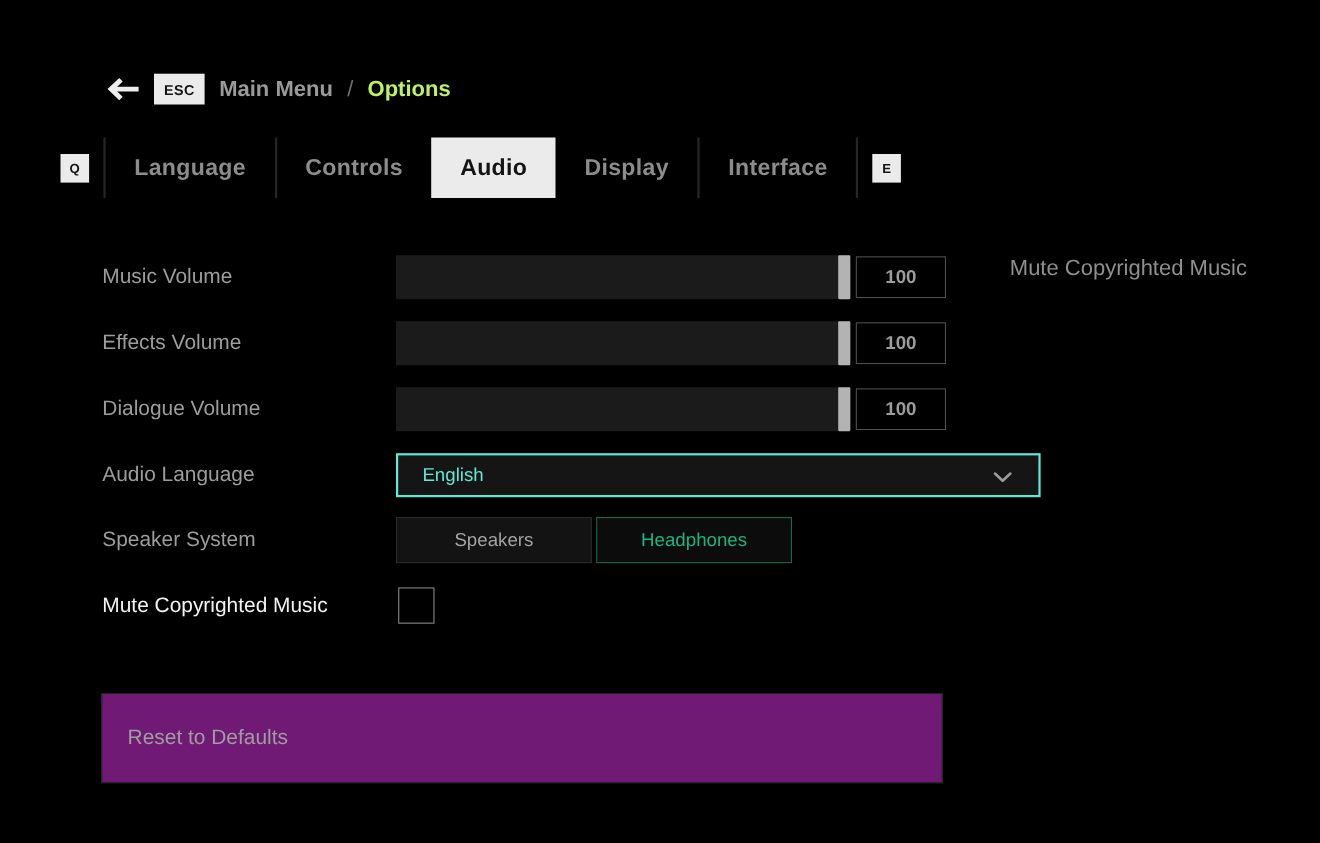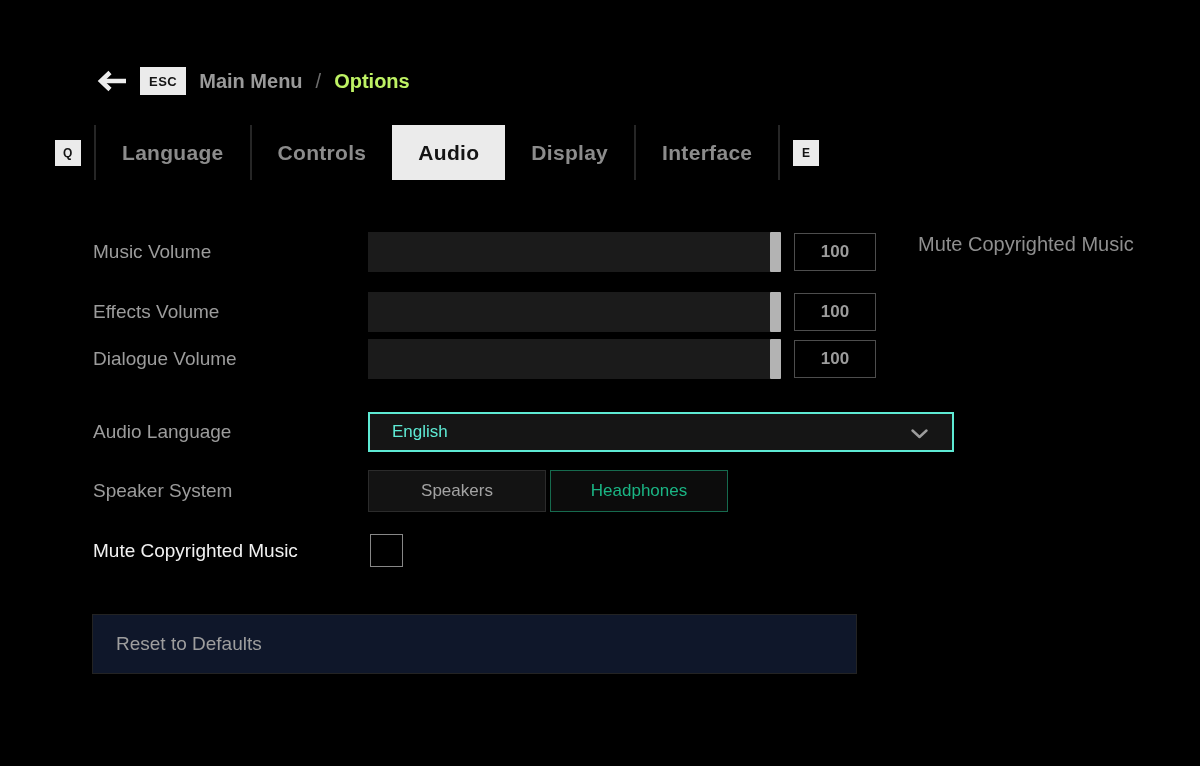--- a/index.html
+++ b/index.html
@@ -36,23 +36,23 @@
   .key-badge.e { margin-left:13px; }
   .tab-divider { width:2px; height:55px; background:#262626; flex:0 0 auto; }
   .tab {
     height:55px; display:flex; align-items:center; justify-content:center;
     padding:0 26px; font-size:21px; font-weight:bold; color:#8c8c8c;
     letter-spacing:0.3px; cursor:pointer; white-space:nowrap;
   }
   .tab.active { background:#ebebeb; color:#141414; }
 
   
-  .row { position:absolute; left:93px; display:flex; align-items:center;gap:8px; }
+  .row { position:absolute; left:93px; display:flex; align-items:center; }
   .row-label { width:267px; font-size:19px; color:#9c9c9c; flex:0 0 auto; }
-  .r1 { top:232px; } .r2 { top:292px; } .r3 { top:339px; }
+  .r1 { top:232px; } .r2 { top:292px; } .r3 { top:352px; }
   .r4 { top:412px; } .r5 { top:470px; } .r6 { top:534px; }
 
   .slider {
     position:relative; width:413px; height:40px; background:#1b1b1b;
     flex:0 0 auto; cursor:pointer;
   }
   .slider-handle {
     position:absolute; right:0; top:0; width:11px; height:40px;
     background:#b3b3b3; border-radius:1px;
   }
@@ -86,22 +86,22 @@
   }
 
   
   .description {
     position:absolute; left:918px; top:233px; font-size:20px; color:#8f8f8f;
     white-space:nowrap;
   }
 
   
   .reset-btn {
-    position:absolute; left:92px; top:614px; width:765px; height:60px;
-    background:#0f172a; border:1px solid #232323;
+    position:absolute; left:92px; top:630px; width:765px; height:82px;
+    background:#701a75; border:1px solid #232323;
     display:flex; align-items:center; padding-left:23px;
     font-size:19px; color:#9e9e9e; cursor:pointer;
   }
 </style>
 </head>
 <body>
 
 <div>
 
   <div class="header">

